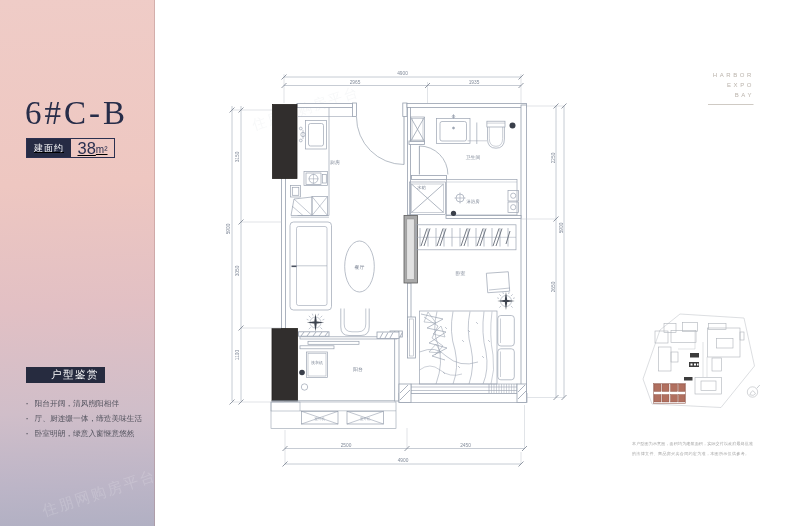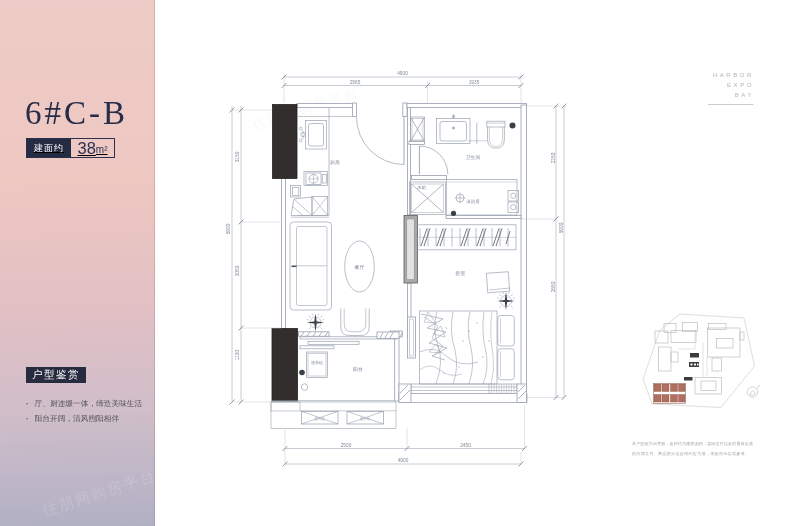--- a/index.html
+++ b/index.html
@@ -11,21 +11,21 @@
   .title{position:absolute;left:25px;top:95px;font-family:"Liberation Serif",serif;
     font-size:33px;color:#272d49;letter-spacing:3px;font-weight:400;}
   .badge{position:absolute;left:26px;top:138px;width:89px;height:20px;border:1px solid #2b3050;
     box-sizing:border-box;display:flex;text-decoration:underline;}
   .badge .l{background:#262b44;color:#ffffff;font-size:9px;width:44px;display:flex;
     align-items:center;justify-content:center;letter-spacing:1px;}
   .badge .r{flex:1;display:flex;align-items:center;justify-content:center;color:#2b3050;}
   .badge .r b{font-size:16.5px;font-weight:500;}
   .badge .r span{font-size:10px;margin-top:3px;}
   .sect{position:absolute;left:26px;top:367px;width:60px;height:16px;background:#262b3f;
-    color:#fff;font-size:10.5px;display:flex;align-items:center;justify-content:center;letter-spacing:1.5px;}
+    color:#fff;font-size:10.5px;display:flex;align-items:center;justify-content:center;letter-spacing:1.5px;padding-left:19px;}
   .feat{position:absolute;left:26px;top:396px;color:#53535e;font-size:7.7px;line-height:15px;}
   .feat div::before{content:"·";margin-right:6px;font-weight:bold;}
 </style>
 </head>
 <body>
 
 <div class="panel"></div>
 
 <div class="title">6#C-B</div>
 
@@ -33,22 +33,23 @@
     <div class="l">建面约</div>
     <div class="r">
       <b>38</b>
       <span>m²</span>
     </div>
   </div>
 
 <div class="sect">户型鉴赏</div>
 
 <div class="feat">
+<div>阳台开阔，清风煦阳相伴</div>
 <div>厅、厨连缀一体，缔造美味生活</div>
-<div>阳台开阔，清风煦阳相伴</div>
+<div>卧室明朗，绿意入窗惬意悠然</div>
 </div>
 
 <div style="position:absolute;left:40px;top:484px;font-size:15px;color:rgba(255,255,255,0.16);
      transform:rotate(-18deg);letter-spacing:2px;">住朋网购房平台</div>
 
 <div style="position:absolute;left:250px;top:100px;font-size:14px;color:rgba(120,130,150,0.06);
      transform:rotate(-18deg);letter-spacing:2px;">住朋网购房平台</div>
 
 <svg id="plan" width="800" height="526" viewBox="0 0 800 526" style="position:absolute;left:0;top:0" xmlns="http://www.w3.org/2000/svg" fill="none" stroke-linecap="butt">
 <defs>

